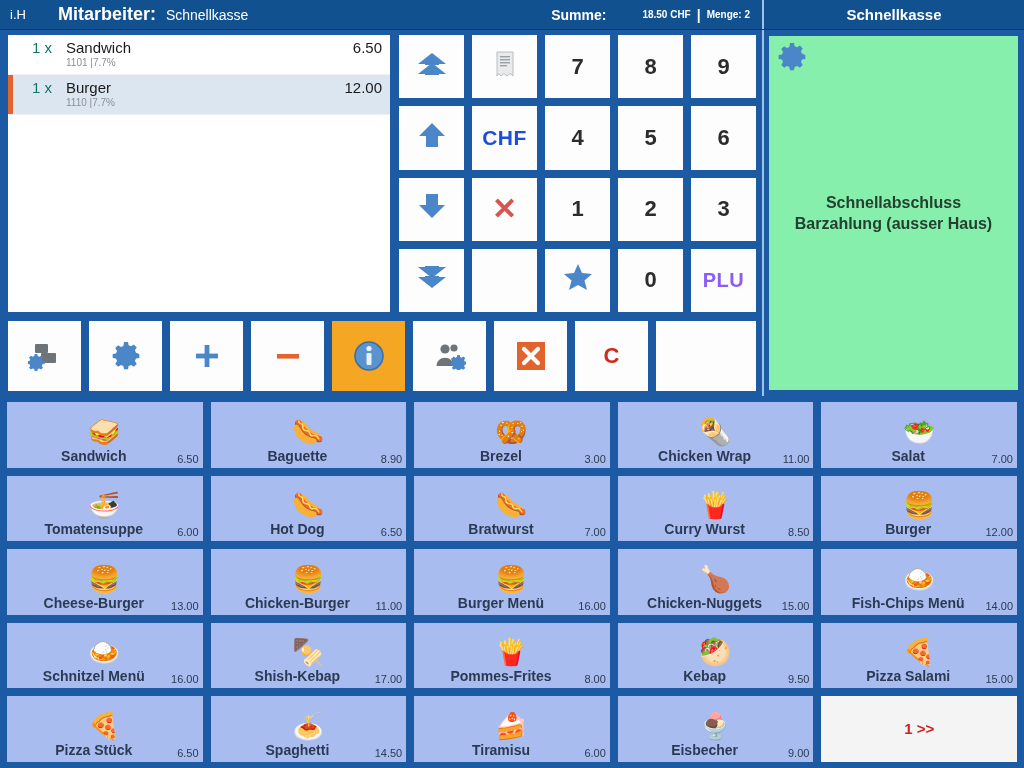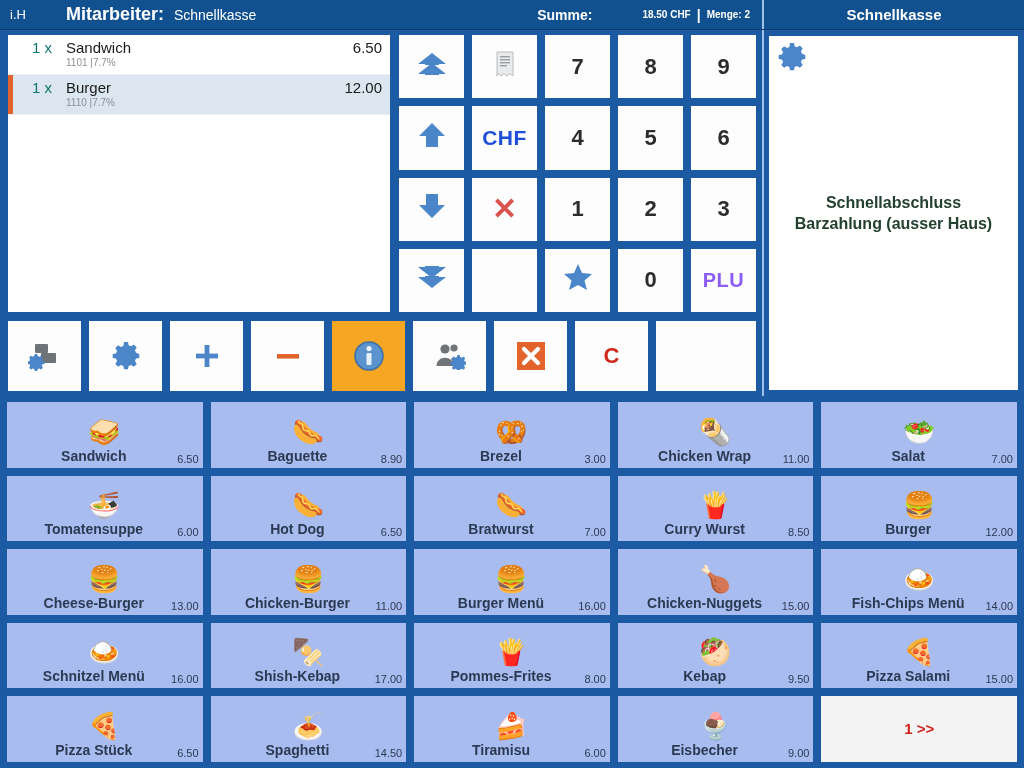--- a/index.html
+++ b/index.html
@@ -23,25 +23,25 @@
     border-bottom: 1px solid #0a3a6b;
   }
   .header-left {
     flex: 0 0 764px;
     display: flex; align-items: center;
     color: #ffffff; font-size: 14px;
     padding-left: 10px;
     border-right: 2px solid #9fc3e6;
     background: #11518f;
   }
-  .hdr-ih { font-size: 13px; margin-right: 40px; }
+  .hdr-ih { font-size: 13px; margin-right: 32px; }
   .hdr-lbl { font-weight: bold; font-size: 18px; margin-right: 10px; }
   .hdr-val { font-size: 14px; }
   .hdr-spacer { flex: 1 1 auto; }
-  .hdr-sum-lbl { font-weight: bold; font-size: 14px; margin-right: 14px; }
+  .hdr-sum-lbl { font-weight: bold; font-size: 14px; }
   .hdr-sum-val { font-weight: bold; font-size: 10px; margin-left: 36px; }
   .hdr-sep { font-weight: bold; font-size: 14px; margin: 0 6px; }
   .hdr-menge { font-weight: bold; font-size: 10px; padding-right: 12px; }
   .header-right {
     flex: 1 1 auto;
     display: flex; align-items: center; justify-content: center;
     color: #ffffff; font-weight: bold; font-size: 15px;
     background: #11518f;
   }
 
@@ -138,21 +138,21 @@
 
   
   .right-panel {
     flex: 1 1 auto;
     display: flex; flex-direction: column;
     padding: 4px 4px 4px 3px;
     gap: 6px;
   }
   .green-btn {
     flex: 1 1 50%;
-    background: #ffffff;
+    background: #86efac;
     border: 2px solid #1c5ba4;
     position: relative;
     display: flex; align-items: center; 
     text-align: center;
     cursor: pointer;
     padding: 14px 12px;
   }
   .green-btn .gear-corner {
     position: absolute; left: 8px; top: 6px;
   }

